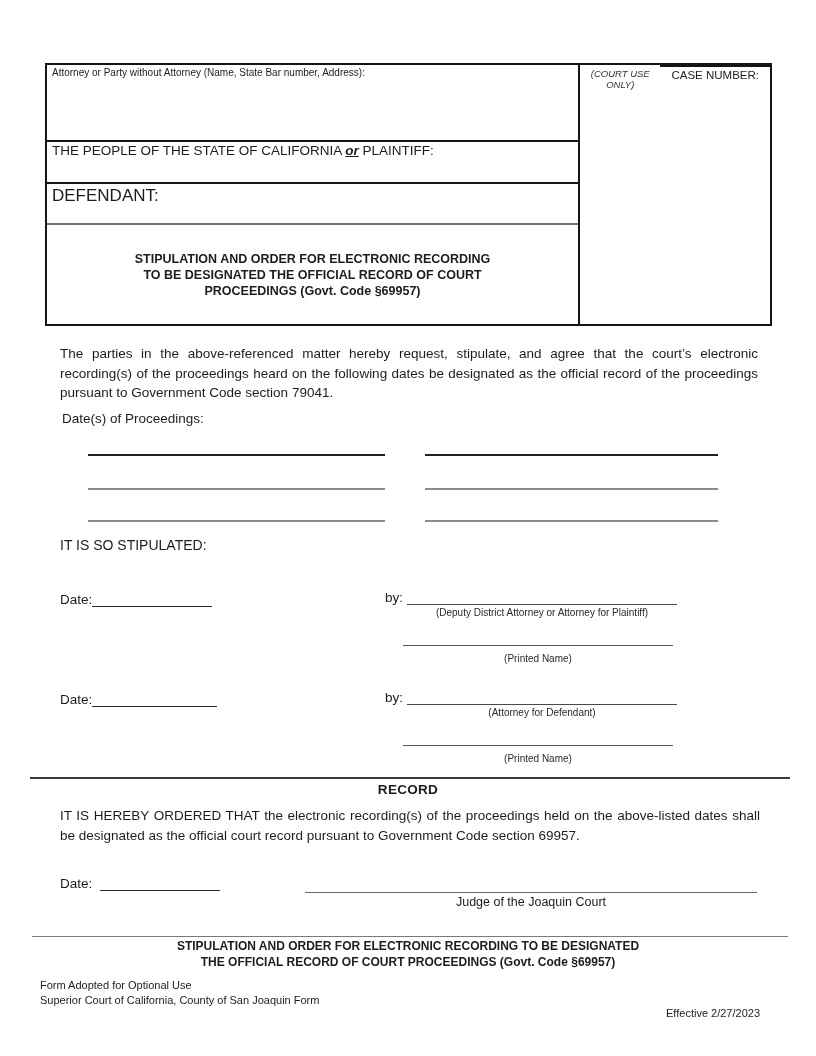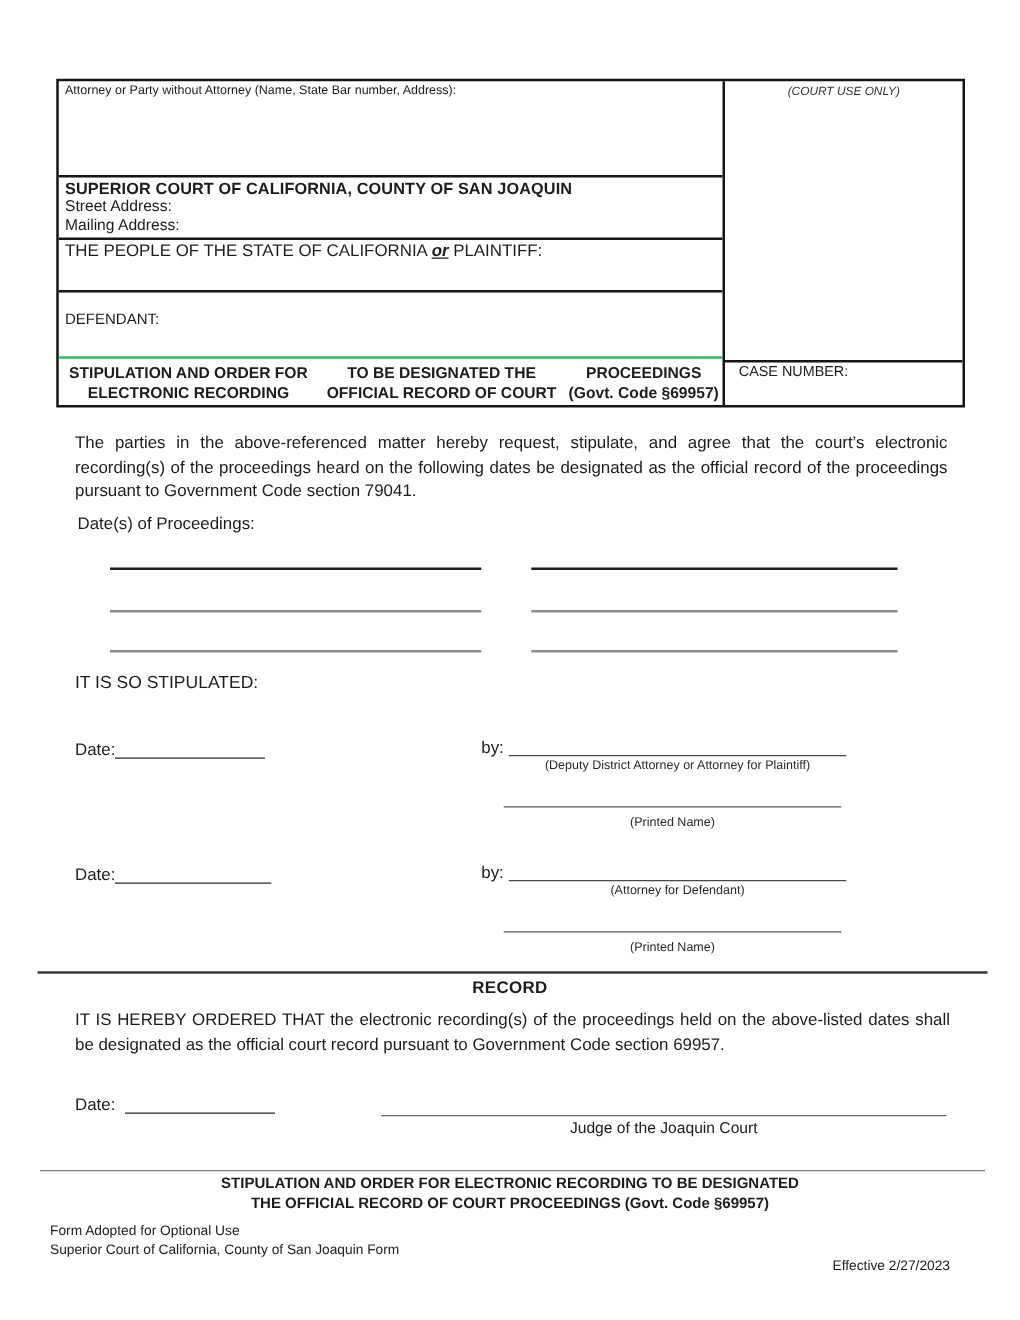--- a/index.html
+++ b/index.html
@@ -10,31 +10,31 @@
     font-family:"Liberation Sans", sans-serif; overflow:hidden;border-radius:19px;
   }
   .abs { position:absolute; }
 
   
   .header-box {
     position:absolute; left:45px; top:63px; width:727px; height:263px;
     border:2px solid #151515; display:flex;
   }
   .header-left { width:533px; border-right:2px solid #151515; display:flex; flex-direction:column; }
-  .header-right { flex:1; display:flex; flex-direction:column; }
+  .header-right { flex:1; display:flex; }
 
   .row-attorney { height:77px; border-bottom:2px solid #151515; font-size:10px; padding:2px 5px; }
   .row-court { height:50px; border-bottom:2px solid #151515; padding:1px 5px; }
   .court-name { font-weight:bold; font-size:13px; letter-spacing:.1px; }
   .addr-line { font-size:12.5px; line-height:15px; }
   .row-people { height:42px; border-bottom:2px solid #151515; font-size:13.5px; padding:1px 5px; }
   .row-people .or-word { font-weight:bold; font-style:italic; text-decoration:underline; }
-  .row-defendant { height:41px; border-bottom:2px solid #22c55e; font-size:12px; padding:2px 5px;margin-top:12px; }
+  .row-defendant { height:41px; border-bottom:2px solid #737373; font-size:17px; padding:2px 5px; }
   .row-title {
-    flex:1; display:flex; flex-direction:row; justify-content:flex-end; align-items:center;
+    flex:1; display:flex; flex-direction:column; justify-content:center; align-items:center;
     text-align:center; font-weight:bold; font-size:12.5px; line-height:16px;
   }
   .court-use { flex:1; font-size:9.5px; font-style:italic; text-align:center; padding-top:3px; color:#333; }
   .case-box { height:36px; border-top:2px solid #151515; font-size:11.5px; padding:2px 11px; }
 
   
   .intro-para { left:60px; top:344px; width:698px; font-size:13.5px; line-height:19.5px; text-align:justify; }
   .dates-label { left:62px; top:411px; font-size:13.5px; }
 
   .pline { height:0; border-bottom:2px solid #1f1f1f; }
@@ -69,25 +69,20 @@
 </style>
 </head>
 <body>
 
 <div class="page">
 
   <div class="header-box">
     <div class="header-left">
       <div class="row-attorney">
         <span>Attorney or Party without Attorney (Name, State Bar number, Address):</span>
-      </div>
-      <div class="row-court">
-        <div class="court-name">SUPERIOR COURT OF CALIFORNIA, COUNTY OF SAN JOAQUIN</div>
-        <div class="addr-line">Street Address:</div>
-        <div class="addr-line">Mailing Address:</div>
       </div>
       <div class="row-people">
         <span>THE PEOPLE OF THE STATE OF CALIFORNIA </span><span class="or-word">or</span><span> PLAINTIFF:</span>
       </div>
       <div class="row-defendant">
         <span>DEFENDANT:</span>
       </div>
       <div class="row-title">
         <div>STIPULATION AND ORDER FOR ELECTRONIC RECORDING</div>
         <div>TO BE DESIGNATED THE OFFICIAL RECORD OF COURT</div>

